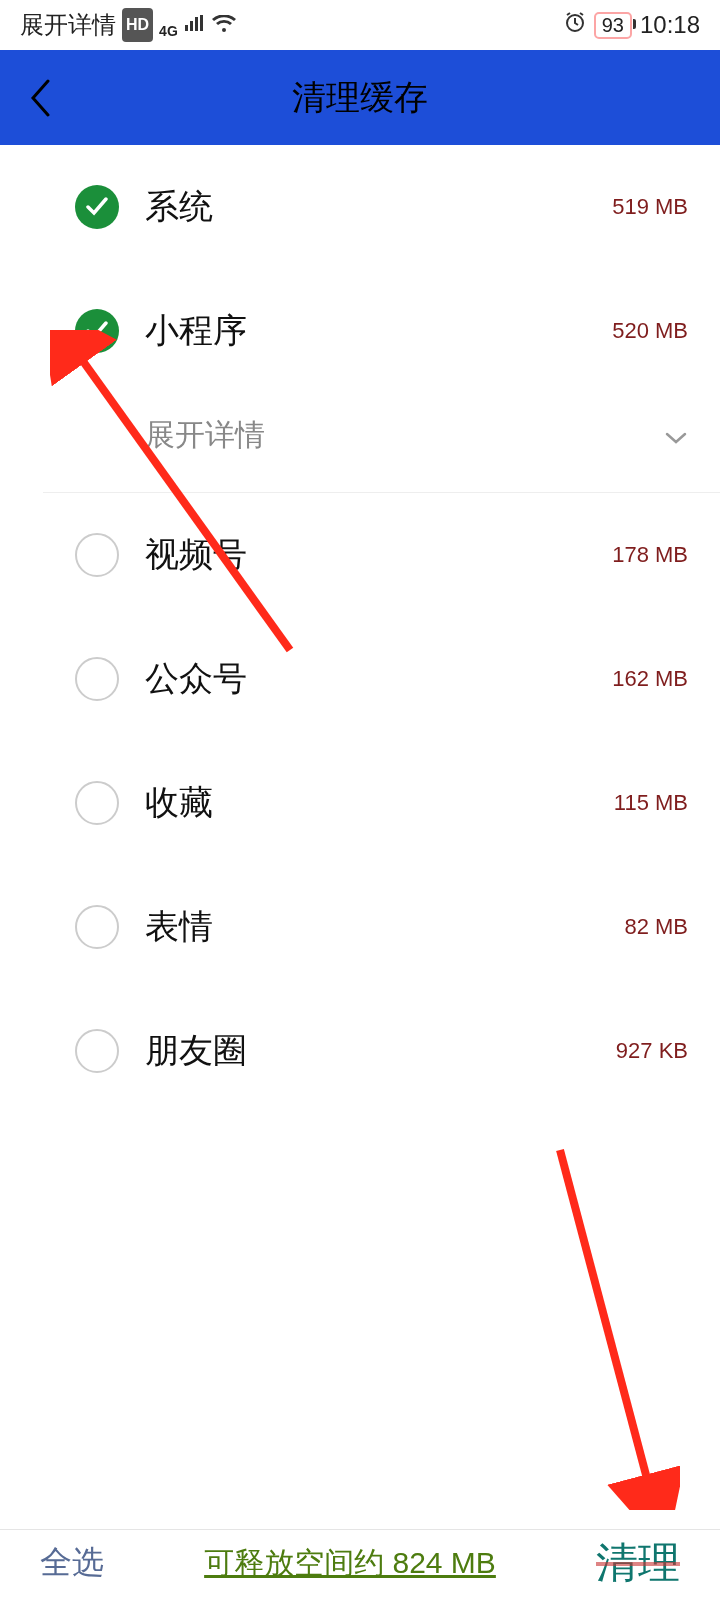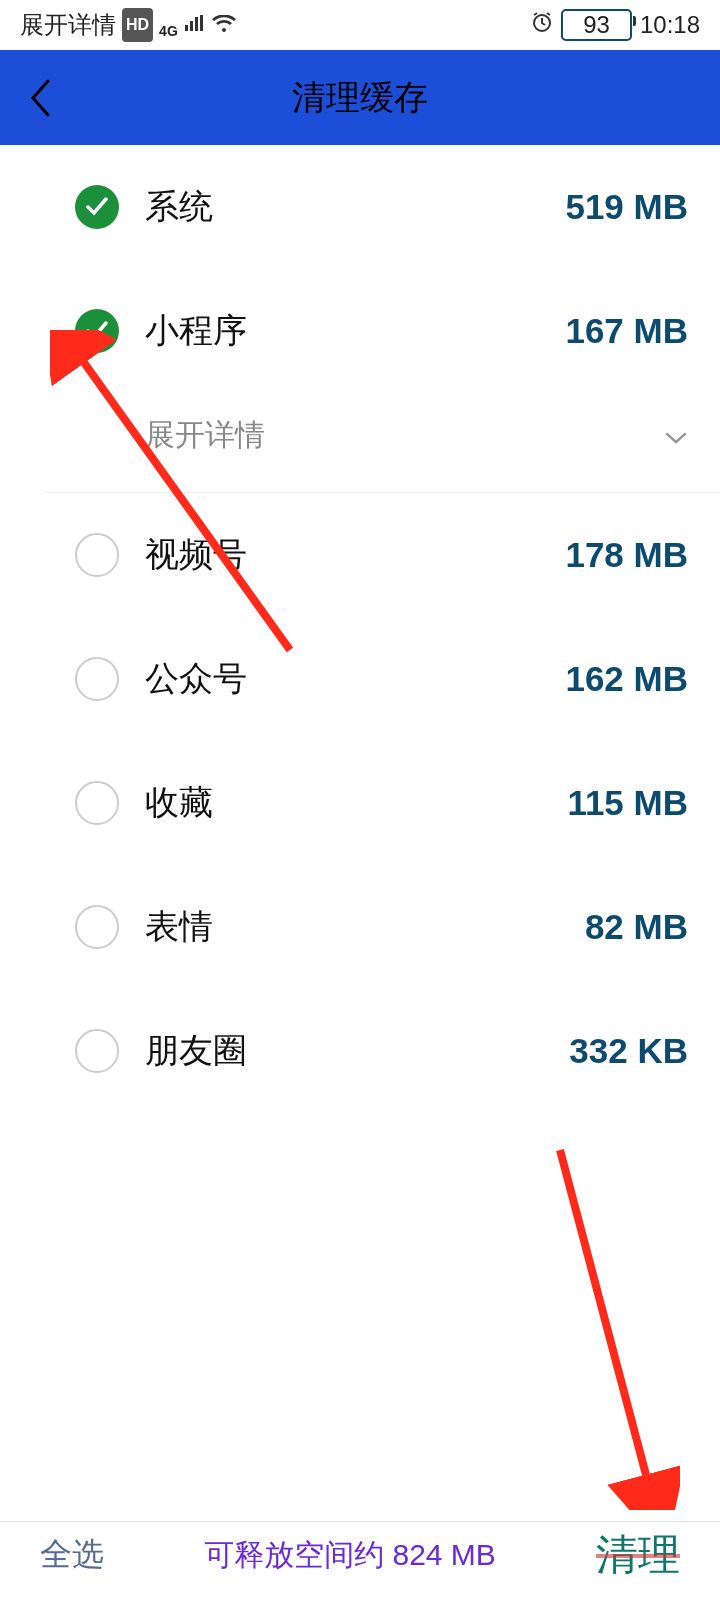--- a/index.html
+++ b/index.html
@@ -26,24 +26,24 @@
     .hd-badge {
       background: #555;
       color: #fff;
       font-size: 16px;
       padding: 8px 4px;
       border-radius: 4px;
       font-weight: bold;
     }
     .signal-4g { font-size: 14px; font-weight: bold; margin-top: 12px; }
     .battery-box {
-      border: 2px solid #0c4a6e;
+      border: 2px solid #fca5a5;
       border-radius: 5px;
-      padding: 0 20px;
-      font-size: 24px;
+      padding: 0 6px;
+      font-size: 20px;
       position: relative;
     }
     .battery-box::after {
       content: "";
       position: absolute;
       right: -6px;
       top: 5px;
       width: 3px;
       height: 10px;
       background: #333;
@@ -96,56 +96,56 @@
     .check.unchecked {
       border: 2.5px solid #ccc;
       background: #fff;
     }
     .item-label {
       flex: 1;
       font-size: 34px;
       color: #111;
     }
     .item-size {
-      font-size: 35px;
-      color: #0c4a6e;
-      font-weight: bold;
+      font-size: 22px;
+      color: #7f1d1d;
     }
     .expand-row {
       display: flex;
       align-items: center;
       padding: 0 32px 15px 102px;
       height: 100px;
       color: #888;
       font-size: 30px;
       border-bottom: 1px solid #eee;
     }
     .expand-row .spacer { flex: 1; }
     
     .footer {
       position: absolute;
-      bottom: 12px;
+      bottom: 4px;
       left: 0;
       right: 0;
       height: 67px;
       border-top: 1px solid #e5e5e5;
       display: flex;
       align-items: center;
       padding: 0 40px;
       background: #fff;
     }
     .select-all {
       font-size: 32px;
       color: #576b95;
     }
     .footer-info {
       flex: 1;
       text-align: center;
       font-size: 30px;
-      color: #6d28d9;
+      color: #4d7c0f;
+      text-decoration: underline;
     }
     .clean-btn {
       font-size: 42px;
       color: #0f766e;
       text-decoration: line-through;
       text-decoration-color: rgba(200,50,50,0.6);
     }
     
     .arrow-svg {
       position: absolute;
@@ -204,21 +204,21 @@
     <div class="item-size">519 MB</div>
   </div>
 
   <div class="item">
     <div class="check checked">
       <svg width="24" height="20" viewBox="0 0 24 20">
           <path d="M3 10l6 6L21 2" stroke="#fff" stroke-width="3.5" fill="none" stroke-linecap="round"></path>
         </svg>
     </div>
     <div class="item-label">小程序</div>
-    <div class="item-size">167 MB</div>
+    <div class="item-size">520 MB</div>
   </div>
 
   <div class="expand-row">
     <span>展开详情</span>
     <span class="spacer"></span>
     <span>
       <svg width="24" height="14" viewBox="0 0 24 14">
           <path d="M3 3l9 8 9-8" stroke="#999" stroke-width="2.5" fill="none" stroke-linecap="round"></path>
         </svg>
     </span>
@@ -244,21 +244,21 @@
 
   <div class="item">
     <div class="check unchecked"></div>
     <div class="item-label">表情</div>
     <div class="item-size">82 MB</div>
   </div>
 
   <div class="item">
     <div class="check unchecked"></div>
     <div class="item-label">朋友圈</div>
-    <div class="item-size">332 KB</div>
+    <div class="item-size">927 KB</div>
   </div>
 
 </div>
 
 <div class="footer">
   <span class="select-all">全选</span>
   <span class="footer-info">可释放空间约 824 MB</span>
   <span class="clean-btn">清理</span>
 </div>
 

